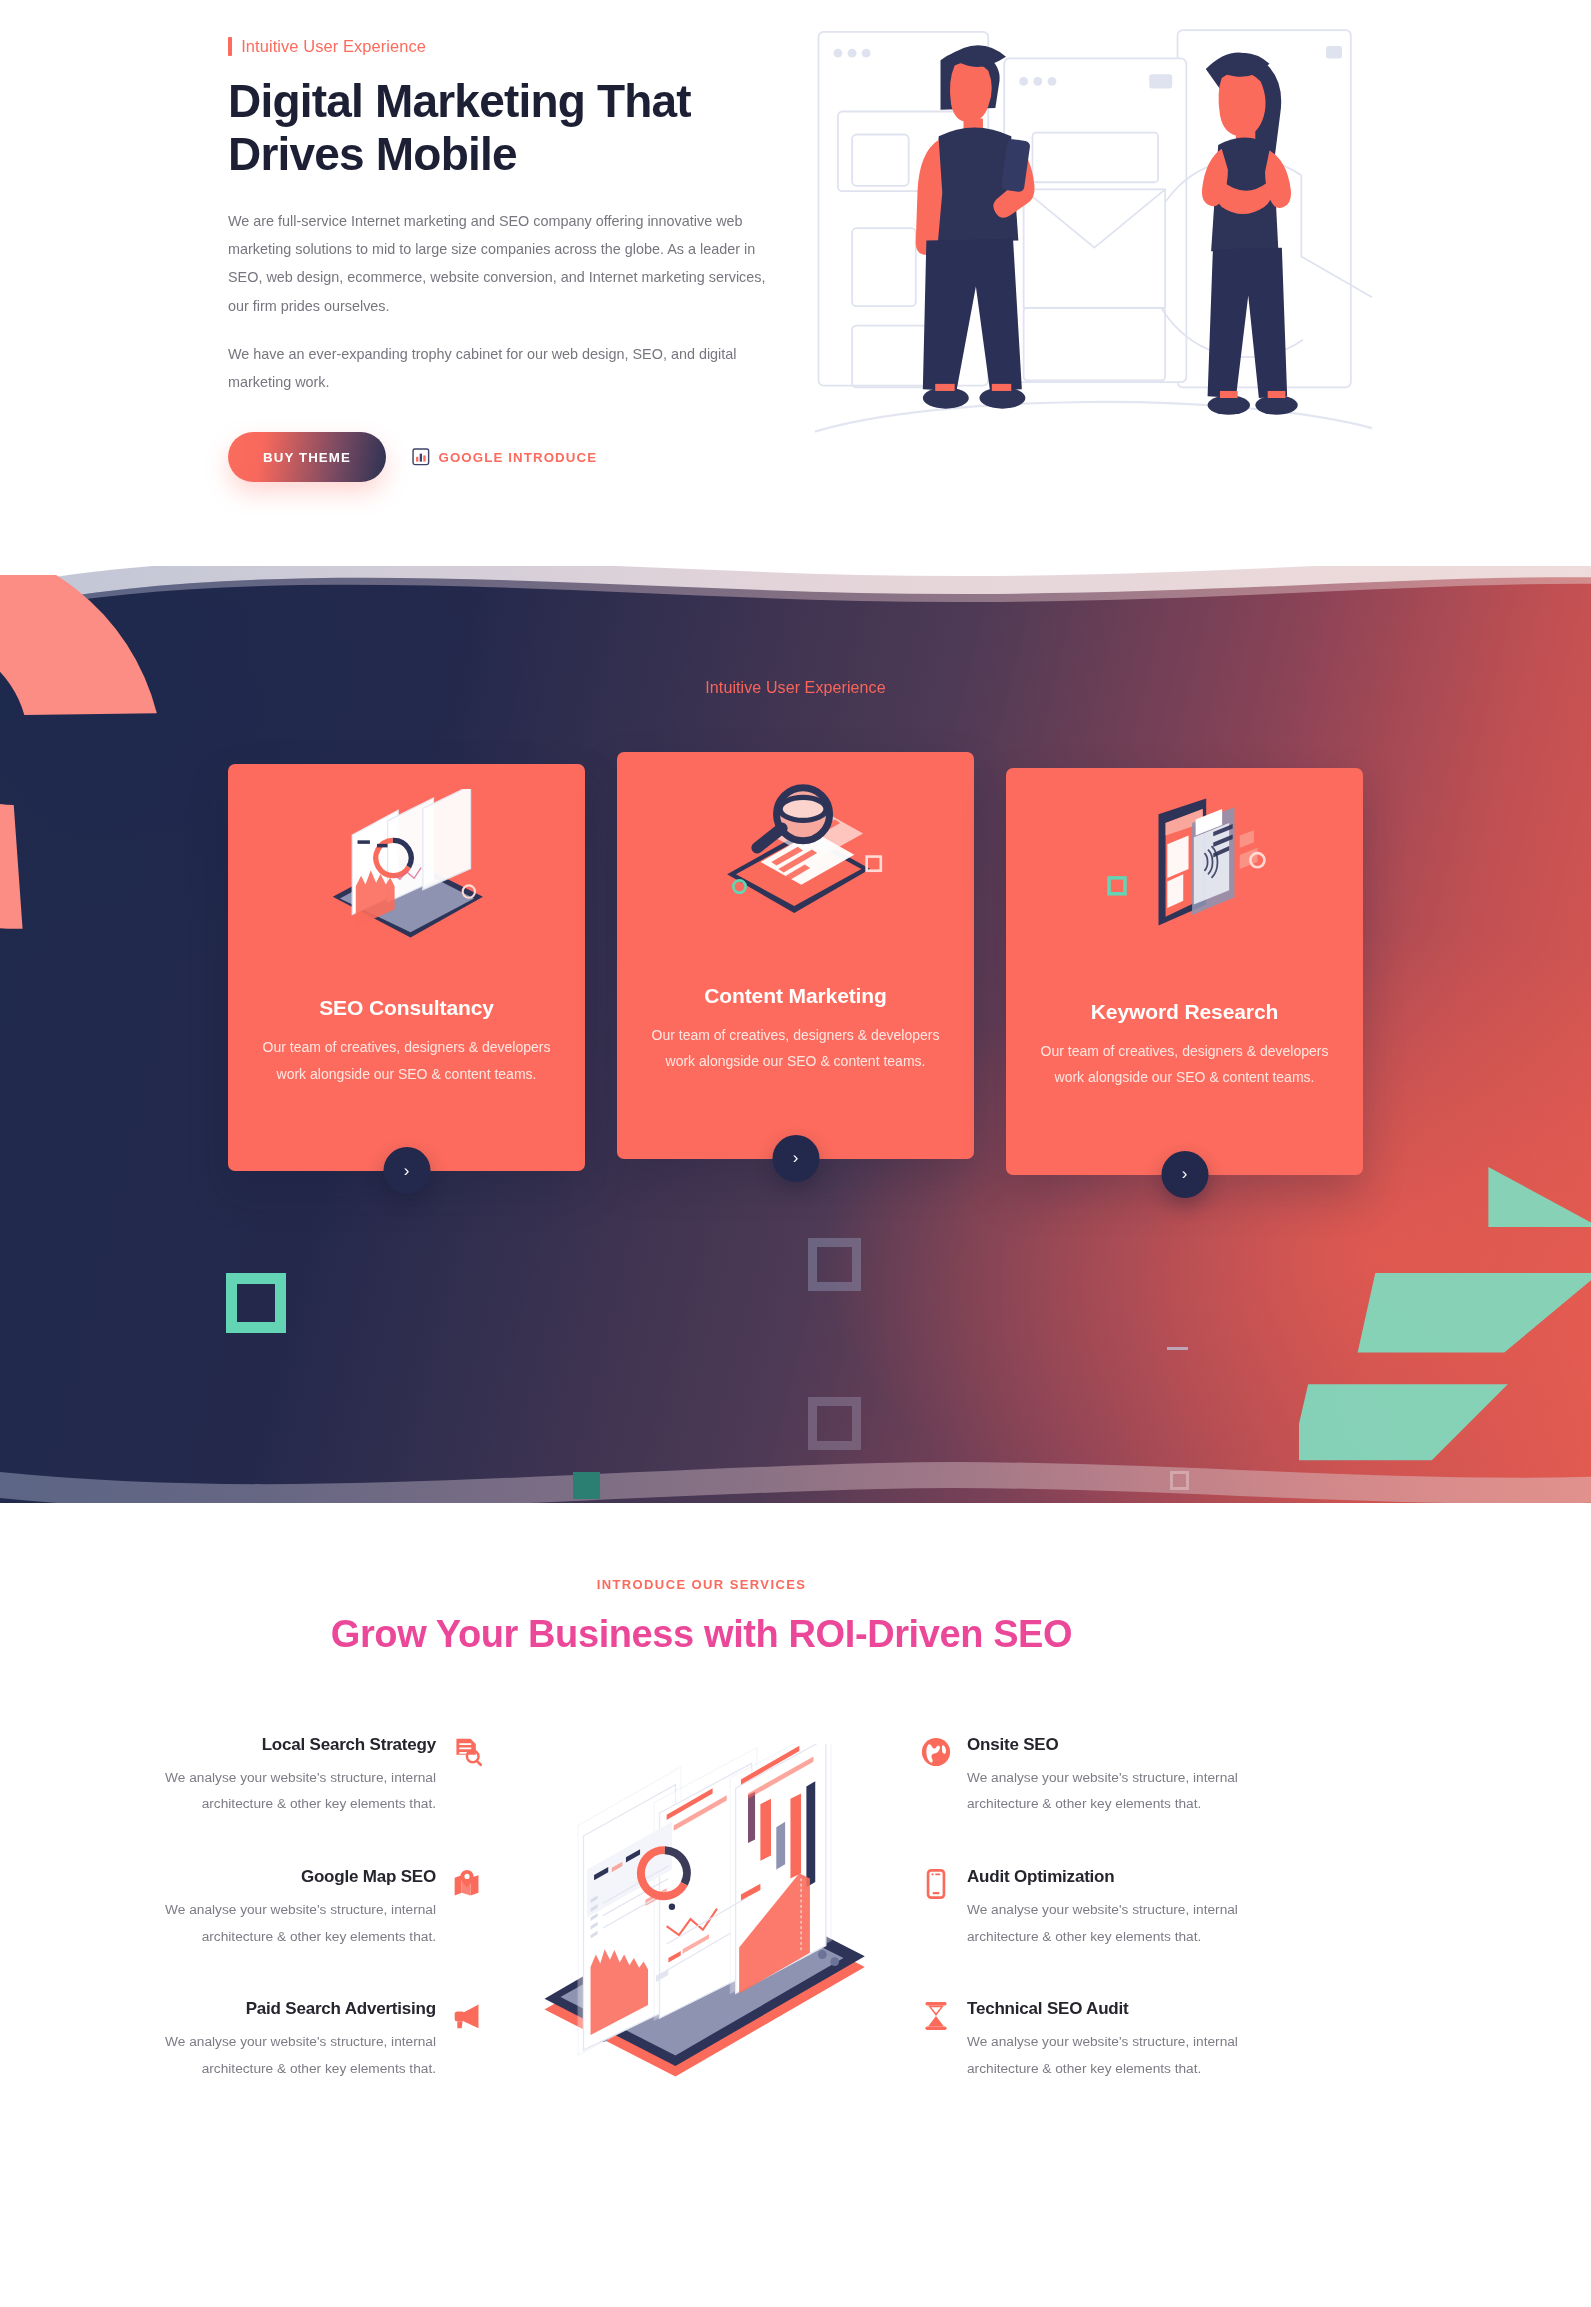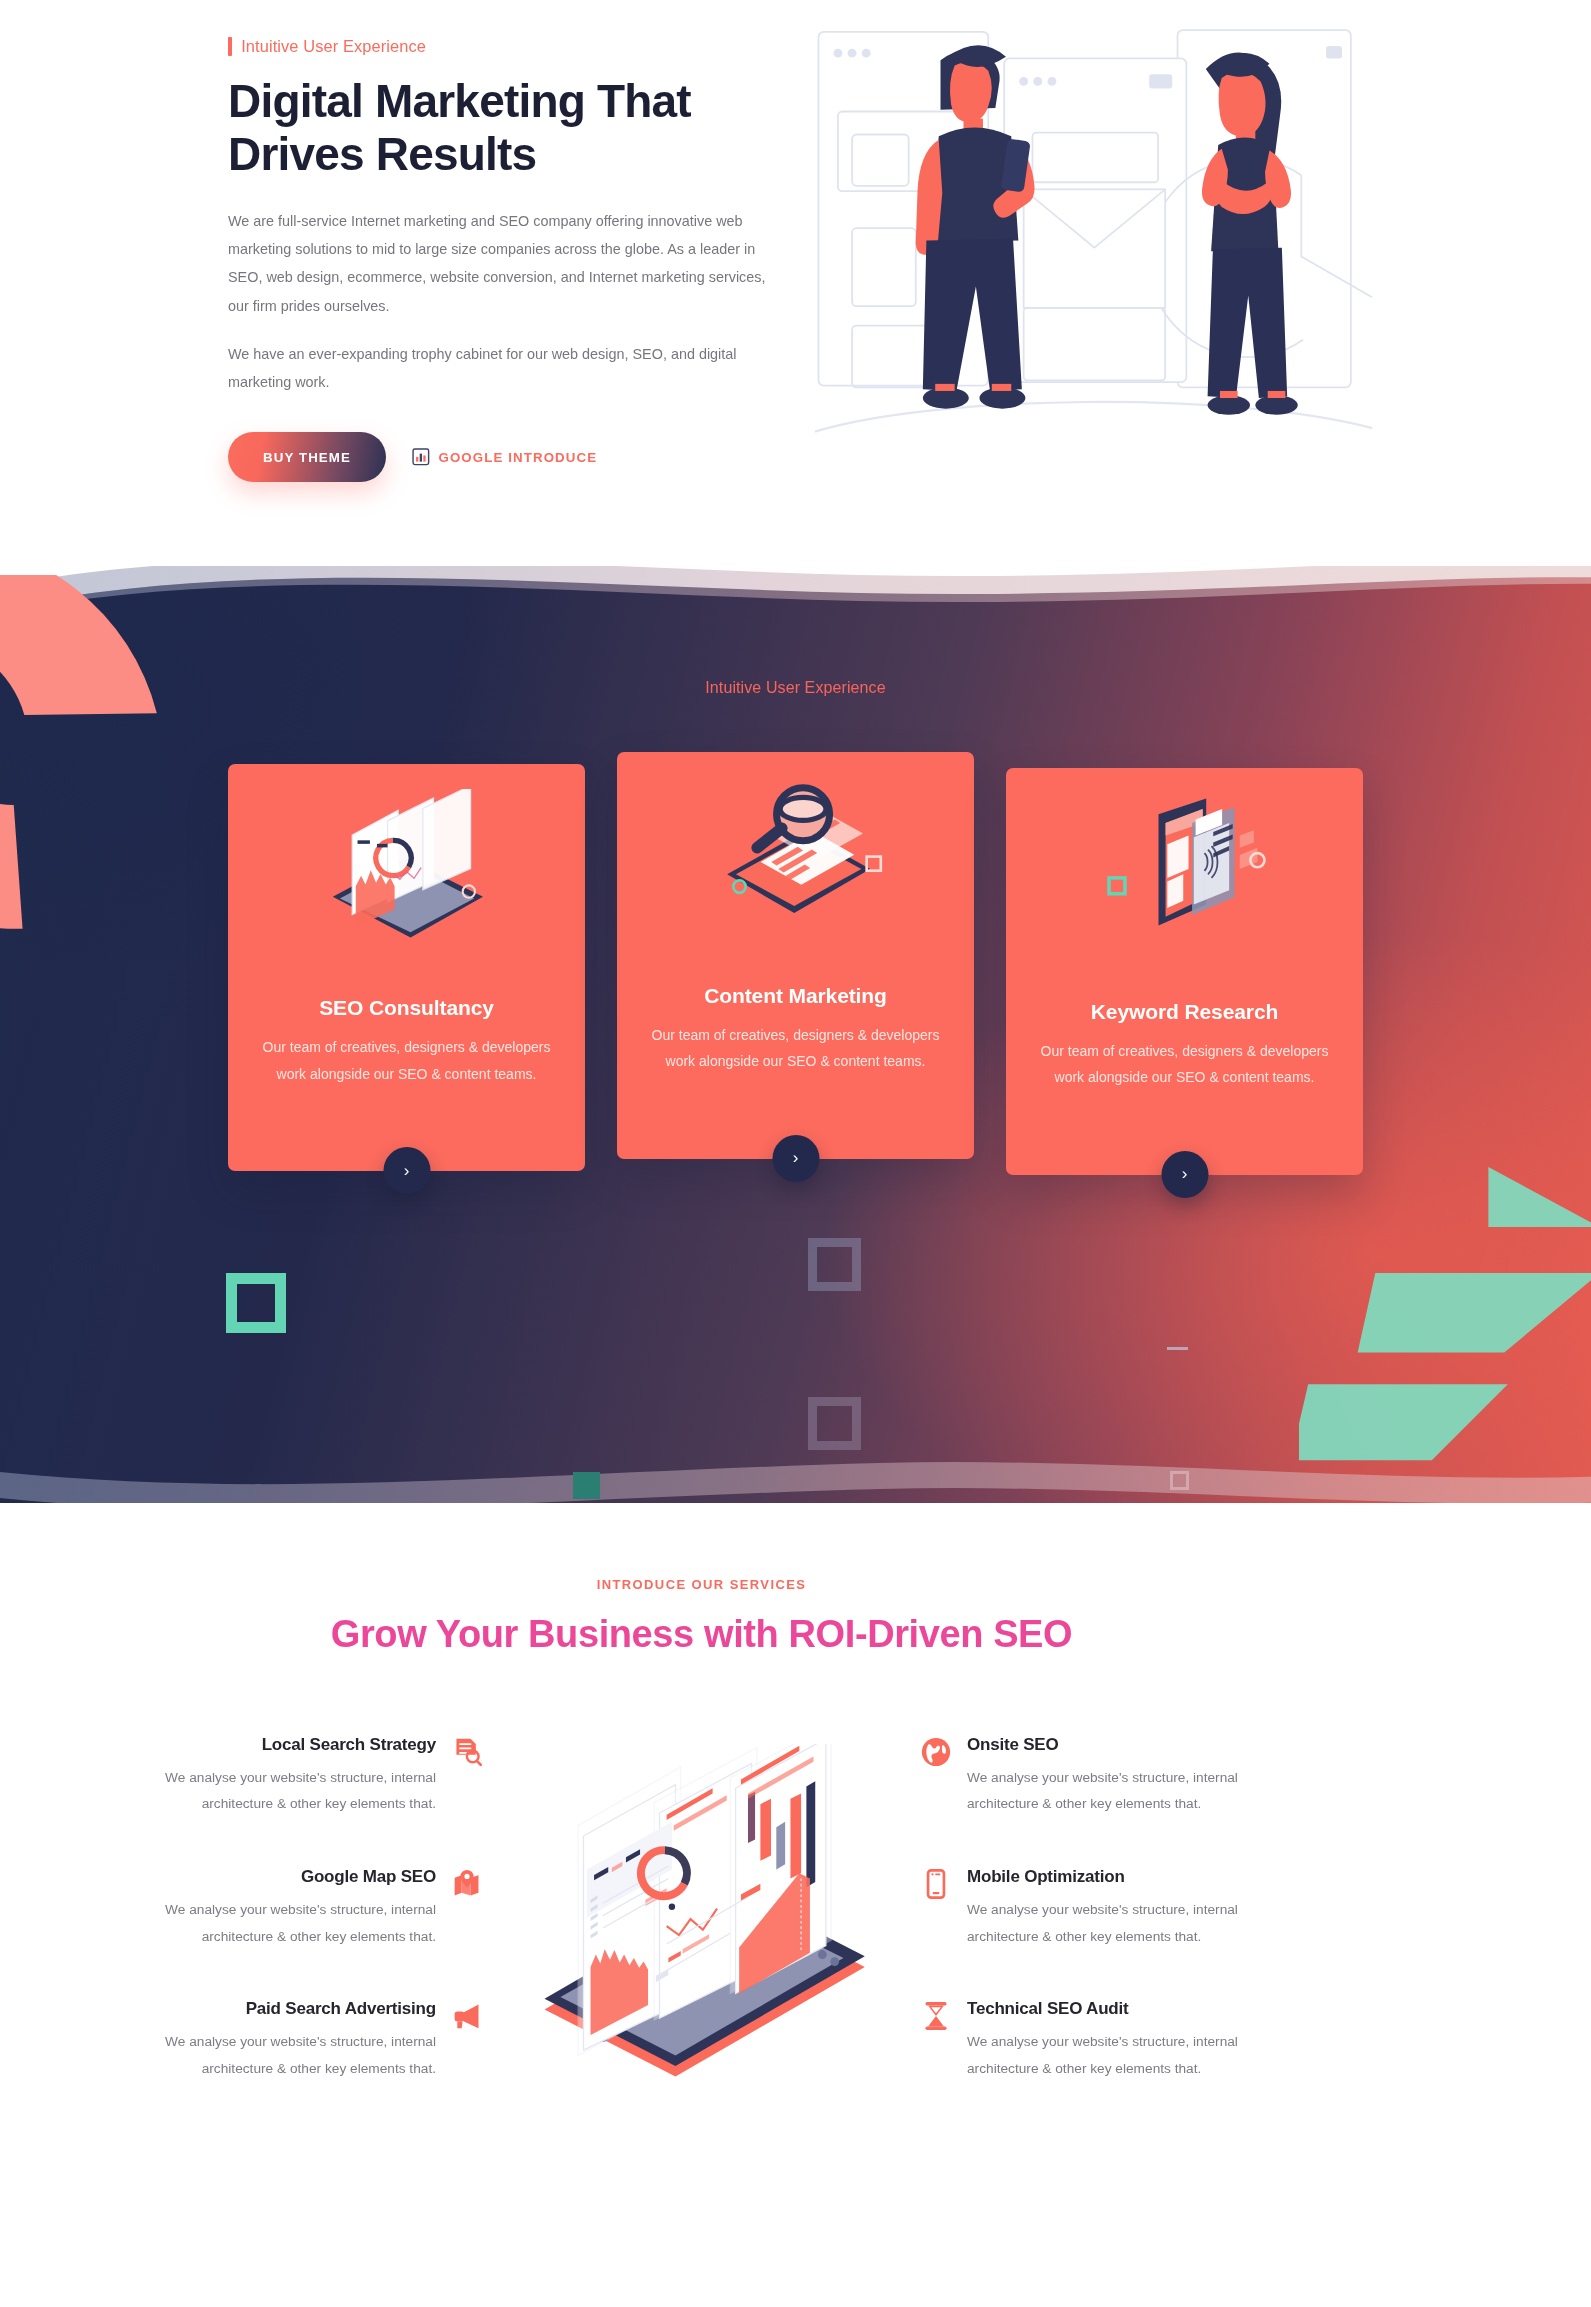--- a/index.html
+++ b/index.html
@@ -293,21 +293,21 @@
 
 <section class="hero">
 
   <div class="hero-left">
 
     <div class="eyebrow-bar">
       <span class="eyebrow-rule"></span>
       <span class="eyebrow-text">Intuitive User Experience</span>
     </div>
 
-    <h1 class="hero-title">Digital Marketing That Drives Results</h1>
+    <h1 class="hero-title">Digital Marketing That Drives Mobile</h1>
 
     <p class="hero-para">We are full-service Internet marketing and SEO company offering innovative web marketing solutions to mid to large size companies across the globe. As a leader in SEO, web design, ecommerce, website conversion, and Internet marketing services, our firm prides ourselves.</p>
     <p class="hero-para">We have an ever-expanding trophy cabinet for our web design, SEO, and digital marketing work.</p>
 
     <div class="hero-actions">
       <button class="btn-primary">BUY THEME</button>
       <a class="btn-link" href="#">
         <span class="ga-icon">
           <svg viewBox="0 0 20 20" width="17.7" height="17.7" aria-hidden="true">
             <rect x="1.2" y="1.2" width="17.6" height="17.6" rx="2" fill="#fff" stroke="#3d4468" stroke-width="1.6"></rect>
@@ -680,21 +680,21 @@
       </div>
 
       <div class="svc-item">
         <svg class="svc-icon" viewBox="0 0 34 34" aria-hidden="true">
           <rect x="8" y="1.5" width="18" height="31" rx="3.5" fill="none" stroke="#fb6b5b" stroke-width="3"></rect>
           <circle cx="13" cy="6" r="1.3" fill="#fb6b5b"></circle>
           <rect x="16" y="5" width="6" height="2" rx="1" fill="#fb6b5b"></rect>
           <rect x="13" y="26" width="8" height="2.6" rx="1.3" fill="#fb6b5b"></rect>
         </svg>
         <div class="svc-text">
-          <div class="svc-h">Mobile Optimization</div>
+          <div class="svc-h">Audit Optimization</div>
           <div class="svc-p">We analyse your website's structure, internal architecture &amp; other key elements that.</div>
         </div>
       </div>
 
       <div class="svc-item">
         <svg class="svc-icon" viewBox="0 0 34 34" aria-hidden="true">
           <rect x="5" y="1" width="24" height="4" rx="2" fill="#fb6b5b"></rect>
           <rect x="5" y="29" width="24" height="4" rx="2" fill="#fb6b5b"></rect>
           <path d="M8 5 h18 l-9 12 z" fill="#fb6b5b"></path>
           <path d="M17 17 l9 12 h-18 z" fill="#fb6b5b"></path>

